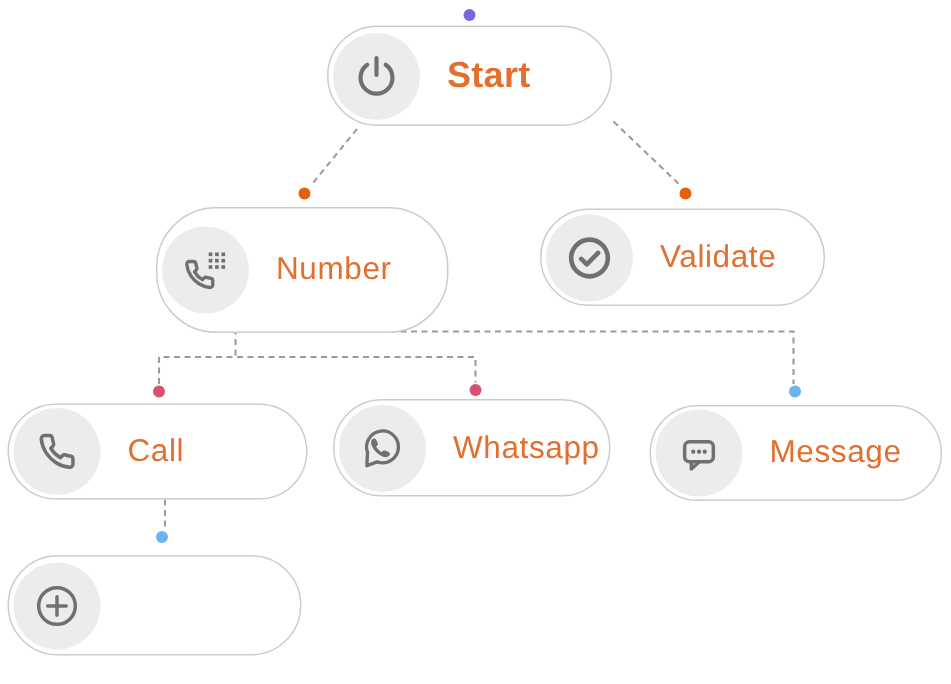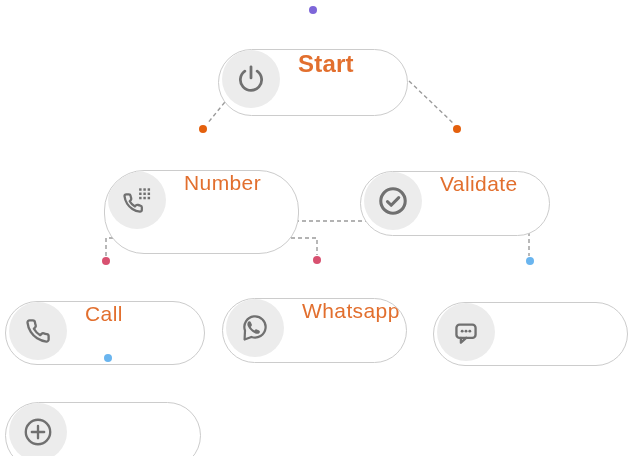--- a/index.html
+++ b/index.html
@@ -19,27 +19,27 @@
   }
   .edges path {
     fill: none;
     stroke: #9b9b9b;
     stroke-width: 1.4;
     stroke-dasharray: 4 3;
   }
   .node {
     position: absolute;
     display: flex;
+    align-items: center;
     background: #ffffff;
     border: 1px solid #cccccc;
     border-radius: 40px;
     z-index: 1;
     overflow: hidden;
     cursor: pointer;
-    margin-top: 32px;
   }
   .icon-circle {
     flex-shrink: 0;
     width: 58px;
     height: 58px;
     margin-left: 3px;
     border-radius: 50%;
     background: #ececec;
     display: flex;
     align-items: center;
@@ -158,20 +158,21 @@
       <svg width="34" height="34" viewBox="0 0 32 32">
         <rect class="icon-stroke" stroke-width="2.2" x="7" y="9" width="18" height="12.5" rx="3"></rect>
         <path class="icon-stroke" stroke-width="2.2" d="M11.2 21.5 V26 L16.2 21.5" fill="#ececec"></path>
         <g class="icon-fill">
           <circle cx="12.4" cy="15.2" r="1.35"></circle>
           <circle cx="16" cy="15.2" r="1.35"></circle>
           <circle cx="19.6" cy="15.2" r="1.35"></circle>
         </g>
       </svg>
     </span>
+    <span class="label">Message</span>
   </div>
 
   <div class="node" style="left:5px;top:370px;width:196px;height:67px">
     <span class="icon-circle">
       <svg width="34" height="34" viewBox="0 0 32 32">
         <circle class="icon-stroke" stroke-width="2.2" cx="16" cy="16" r="11.5"></circle>
         <path class="icon-stroke" stroke-width="2.2" d="M16 10.2 V21.8 M10.2 16 H21.8"></path>
       </svg>
     </span>
   </div>

